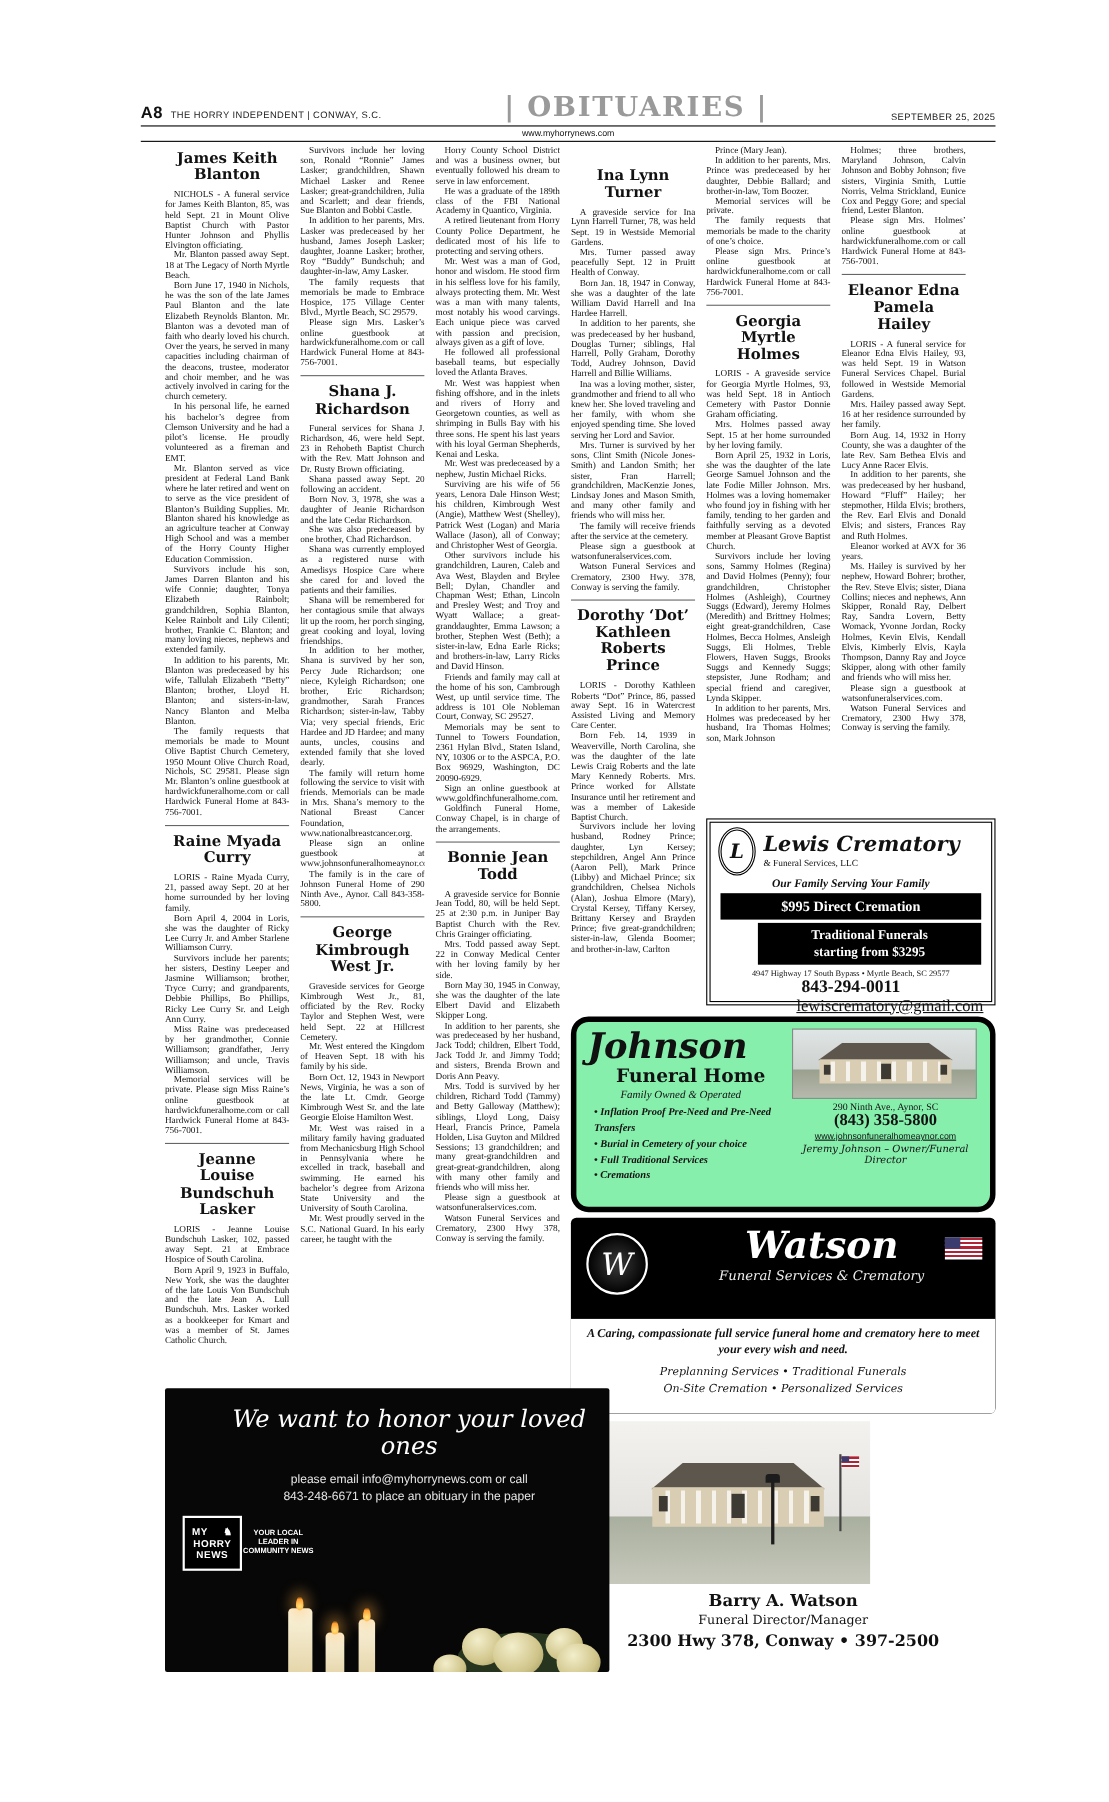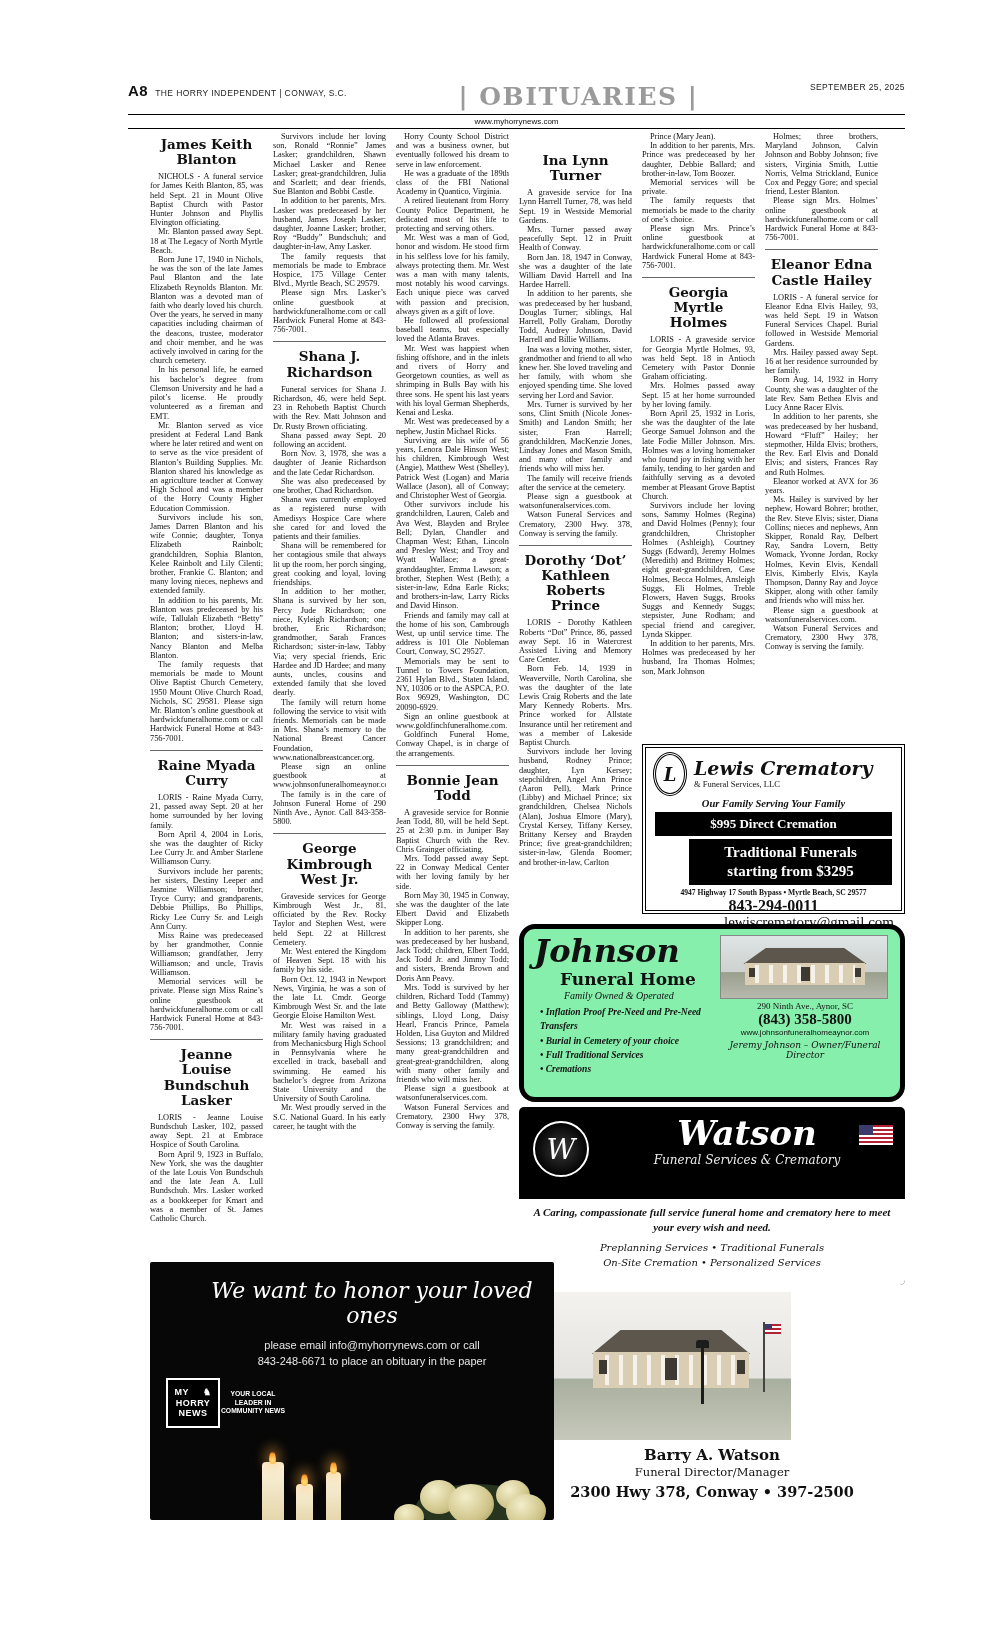--- a/index.html
+++ b/index.html
@@ -1,20 +1,20 @@
 <!DOCTYPE html>
 <html><head>
 <meta charset="utf-8">
 <style>
   html,body{margin:0;padding:0;background:#fff;}
   .page{position:relative;width:1008px;height:1638px;background:#fff;overflow:hidden;
         font-family:"Liberation Serif",serif;color:#111;}
   
   .header{position:absolute;left:128px;top:82px;width:777px;}
-  .header-row{display:flex;align-items:flex-start;justify-content:space-between;}
+  .header-row{display:flex;align-items:flex-end;justify-content:space-between;}
   .header-left{display:flex;align-items:baseline;}
   .page-label{font:bold 15px "Liberation Sans",sans-serif;letter-spacing:.5px;}
   .publication{font:8.5px "Liberation Sans",sans-serif;color:#222;margin-left:7px;letter-spacing:.4px;}
   .section-banner{font:bold 25px "DejaVu Serif",serif;color:#9a9a9a;letter-spacing:1.5px;}
   .date{font:8.5px "Liberation Sans",sans-serif;color:#222;letter-spacing:.4px;}
   .header-site{margin-top:3px;border-top:1.5px solid #000;border-bottom:1px solid #000;
                text-align:center;font:8px "Liberation Sans",sans-serif;padding:2px 0;}
   
   .col{position:absolute;top:132px;width:113px;overflow:hidden;text-align:justify;}
   .obit.ruled{border-top:1px solid #666;margin-top:7px;padding-top:2px;}
@@ -24,22 +24,22 @@
   .ad-lewis{position:absolute;left:642px;top:744px;width:263px;height:170px;box-sizing:border-box;
             border:4px double #000;background:#fff;padding:4px 7px;}
   .lewis-head{display:flex;align-items:center;gap:7px;}
   .lewis-oval{flex:0 0 auto;width:28px;height:38px;border:3px double #000;border-radius:50%;
               display:flex;align-items:center;justify-content:center;font:italic bold 18px "DejaVu Serif",serif;}
   .lewis-name{font:italic bold 19px "DejaVu Serif",serif;line-height:1;}
   .lewis-sub{font-size:8.5px;margin-top:1px;}
   .lewis-tag{text-align:center;font:bold italic 10.5px "Liberation Serif",serif;margin:2px 0;}
   .lewis-bar{background:#000;color:#fff;text-align:center;font-weight:bold;margin:3px 2px;padding:4px 0;}
   .lewis-bar1{font-size:13px;}
-  .lewis-bar2{font-size:15px;line-height:1.25;margin-left:36px;}
-  .lewis-addr{font-size:7.6px;text-align:center;margin-top:2px;font-weight:bold;}
+  .lewis-bar2{font-size:12px;line-height:1.25;margin-left:36px;}
+  .lewis-addr{font-size:7.6px;text-align:center;margin-top:2px;}
   .lewis-phone{font-size:16px;font-weight:bold;text-align:center;line-height:1.1;}
   .lewis-email{font-size:15px;text-align:right;text-decoration:underline;}
   
   .ad-johnson{position:absolute;left:519px;top:924px;width:386px;height:178px;box-sizing:border-box;
               border:5px solid #000;border-radius:16px;background:#86efac;padding:6px 10px;
               display:grid;grid-template-columns:1fr 170px;column-gap:8px;}
   .johnson-name{font:italic bold 32px "DejaVu Serif",serif;line-height:1;}
   .johnson-type{font:bold 17px "DejaVu Serif",serif;margin:2px 0 0 26px;}
   .johnson-tag{font:italic 10px "Liberation Serif",serif;margin:1px 0 4px 30px;}
   .johnson-bullets{margin:4px 0 0 6px;padding:0;list-style:none;}
@@ -47,21 +47,21 @@
   .johnson-bullets li::before{content:"• ";}
   .johnson-right{text-align:center;}
   .photo{position:relative;overflow:hidden;background:linear-gradient(#dfe4e5 0%,#cdd2cf 58%,#9aa08e 59%,#b7b9ad 100%);}
   .photo-johnson{width:168px;height:64px;border:1px solid #888;box-sizing:border-box;}
   .bldg{position:absolute;background:#d9cdb4;}
   .roof{position:absolute;background:#5c564c;clip-path:polygon(6% 100%,22% 0,78% 0,94% 100%);}
   .porch{position:absolute;background:repeating-linear-gradient(90deg,#f4f2ea 0 4px,#d9cdb4 4px 14px);}
   .win{position:absolute;background:#3c3a33;}
   .johnson-addr{font:9px "Liberation Serif",serif;margin-top:2px;}
   .johnson-phone{font:bold 15px "Liberation Serif",serif;}
-  .johnson-site{font:8px "Liberation Sans",sans-serif;}
+  .johnson-site{font:8px "Liberation Sans",sans-serif;text-decoration:underline;}
   .johnson-owner{font:italic 9px "DejaVu Serif",serif;margin-top:3px;}
   
   .ad-watson{position:absolute;left:519px;top:1107px;width:386px;height:178px;box-sizing:border-box;
              background:#000;border-radius:5px;overflow:hidden;}
   .watson-logo{position:absolute;left:14px;top:14px;width:52px;height:52px;border:2px solid #fff;border-radius:50%;
                display:flex;align-items:center;justify-content:center;color:#fff;
                font:italic 28px "DejaVu Serif",serif;background:radial-gradient(circle,#3a3a3a,#000 75%);}
   .watson-name{margin:6px 0 0 70px;text-align:center;color:#fff;font:italic bold 34px "DejaVu Serif",serif;}
   .watson-sub{margin:0 0 0 70px;text-align:center;color:#eee;font:italic 12px "DejaVu Serif",serif;}
   .flag{position:absolute;background:repeating-linear-gradient(#b22234 0 2px,#fff 2px 4px);}
@@ -236,21 +236,21 @@
         <p class="obit-p">Survivors include her loving sons, Sammy Holmes (Regina) and David Holmes (Penny); four grandchildren, Christopher Holmes (Ashleigh), Courtney Suggs (Edward), Jeremy Holmes (Meredith) and Brittney Holmes; eight great-grandchildren, Case Holmes, Becca Holmes, Ansleigh Suggs, Eli Holmes, Treble Flowers, Haven Suggs, Brooks Suggs and Kennedy Suggs; stepsister, June Rodham; and special friend and caregiver, Lynda Skipper.</p>
         <p class="obit-p">In addition to her parents, Mrs. Holmes was predeceased by her husband, Ira Thomas Holmes; son, Mark Johnson</p>
       </section>
     </div>
   <div class="col" style="left:765px;height:606px;">
       <section class="obit">
         <p class="obit-p">Holmes; three brothers, Maryland Johnson, Calvin Johnson and Bobby Johnson; five sisters, Virginia Smith, Luttie Norris, Velma Strickland, Eunice Cox and Peggy Gore; and special friend, Lester Blanton.</p>
         <p class="obit-p">Please sign Mrs. Holmes’ online guestbook at hardwickfuneralhome.com or call Hardwick Funeral Home at 843-756-7001.</p>
       </section>
       <section class="obit ruled">
-        <h2 class="obit-title">Eleanor Edna Castle Hailey</h2>
+        <h2 class="obit-title">Eleanor Edna Pamela Hailey</h2>
         <p class="obit-p">LORIS - A funeral service for Eleanor Edna Elvis Hailey, 93, was held Sept. 19 in Watson Funeral Services Chapel. Burial followed in Westside Memorial Gardens.</p>
         <p class="obit-p">Mrs. Hailey passed away Sept. 16 at her residence surrounded by her family.</p>
         <p class="obit-p">Born Aug. 14, 1932 in Horry County, she was a daughter of the late Rev. Sam Bethea Elvis and Lucy Anne Racer Elvis.</p>
         <p class="obit-p">In addition to her parents, she was predeceased by her husband, Howard “Fluff” Hailey; her stepmother, Hilda Elvis; brothers, the Rev. Earl Elvis and Donald Elvis; and sisters, Frances Ray and Ruth Holmes.</p>
         <p class="obit-p">Eleanor worked at AVX for 36 years.</p>
         <p class="obit-p">Ms. Hailey is survived by her nephew, Howard Bohrer; brother, the Rev. Steve Elvis; sister, Diana Collins; nieces and nephews, Ann Skipper, Ronald Ray, Delbert Ray, Sandra Lovern, Betty Womack, Yvonne Jordan, Rocky Holmes, Kevin Elvis, Kendall Elvis, Kimberly Elvis, Kayla Thompson, Danny Ray and Joyce Skipper, along with other family and friends who will miss her.</p>
         <p class="obit-p">Please sign a guestbook at watsonfuneralservices.com.</p>
         <p class="obit-p">Watson Funeral Services and Crematory, 2300 Hwy 378, Conway is serving the family.</p>
       </section>
     </div>

